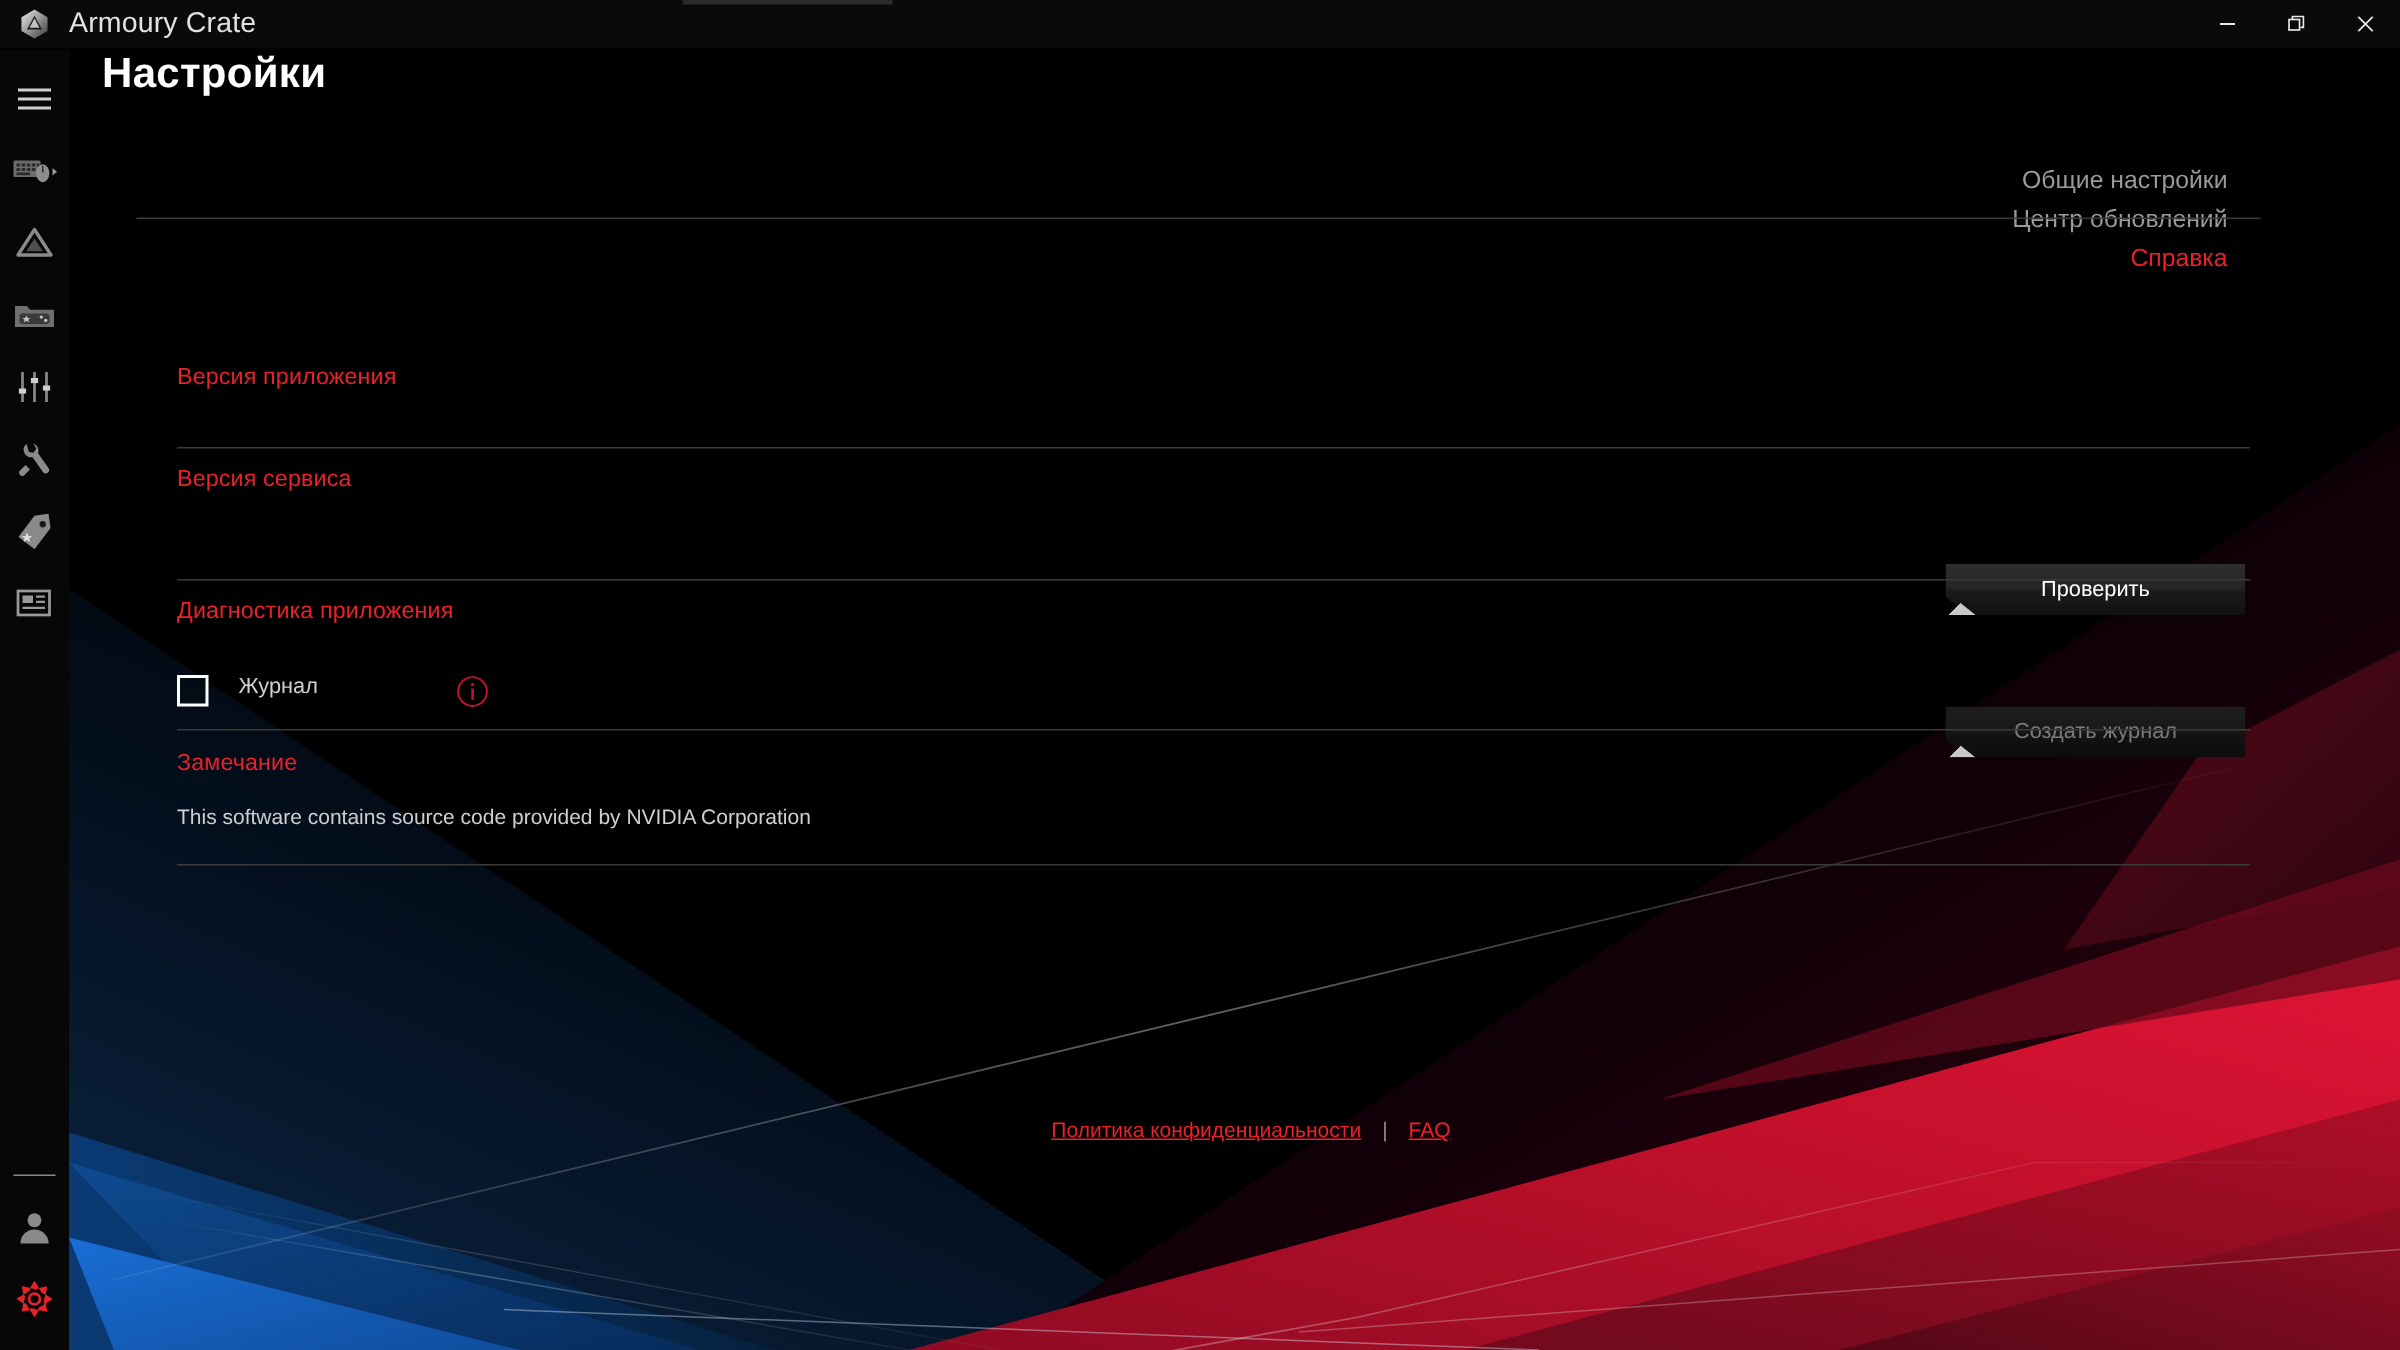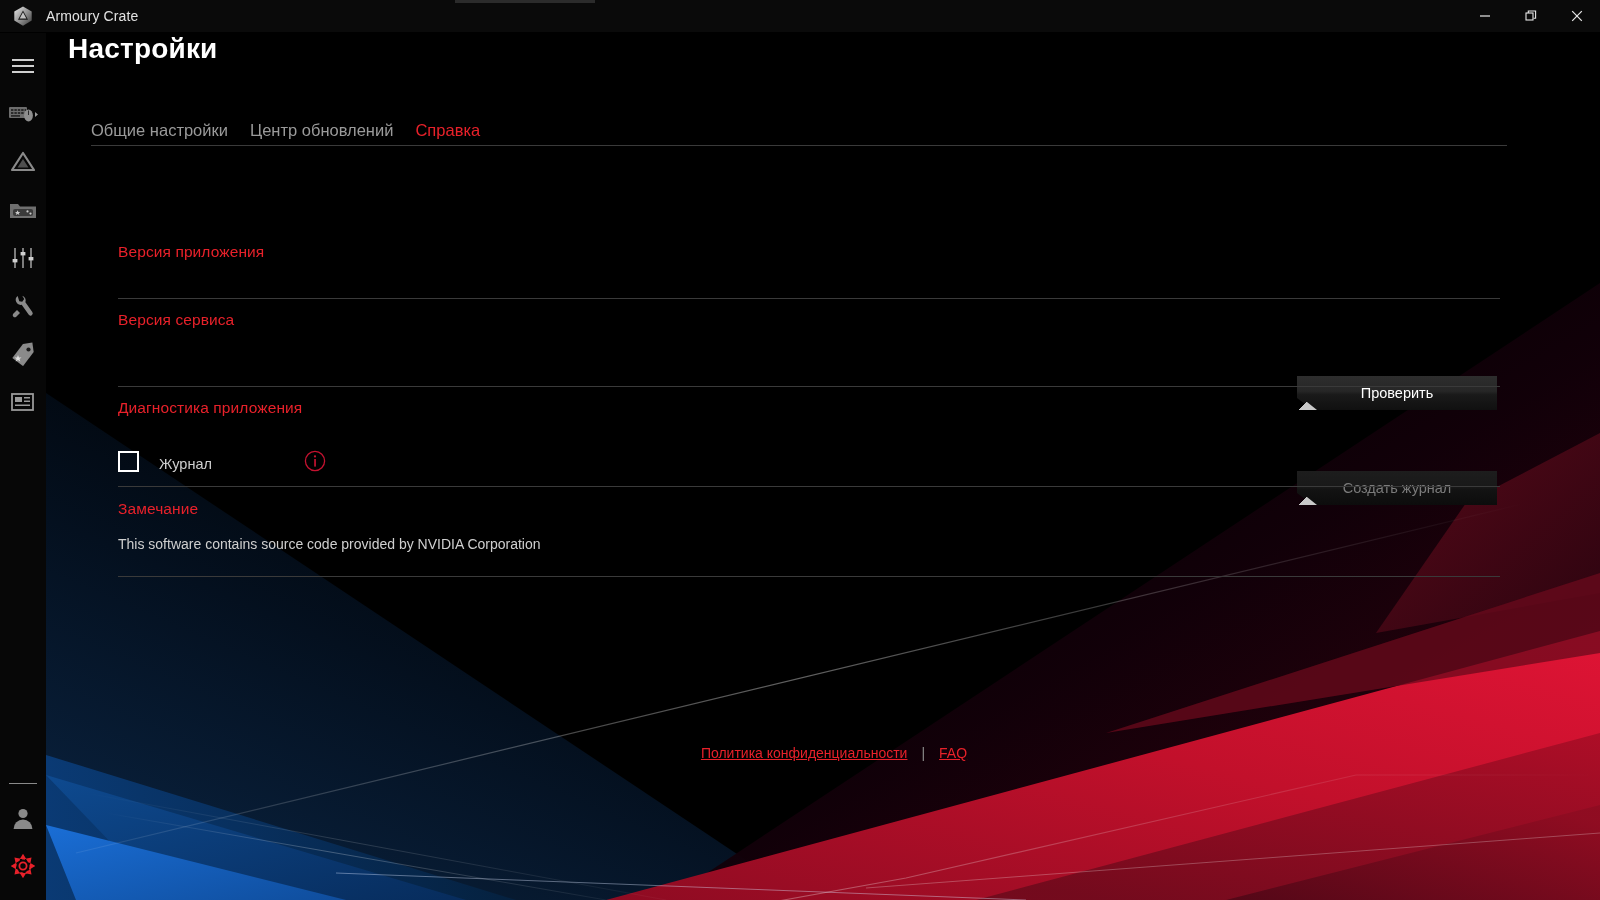--- a/index.html
+++ b/index.html
@@ -11,21 +11,21 @@
     position:relative;
   }
 
   
   #titlebar{
     position:absolute; top:0; left:0; width:1600px; height:33px;
     background:#0a0a0a; display:flex; align-items:center; z-index:40;
     border-bottom:1px solid #000;
   }
   #app-logo{ width:46px; height:33px; display:flex; align-items:center; justify-content:center; }
-  #app-title{ font-size:14px; color:#e2e2e2; letter-spacing:.1px; }
+  #app-title{ font-size:19px; color:#e2e2e2; letter-spacing:.1px; }
   #win-controls{ margin-left:auto; display:flex; height:33px; }
   .wbtn{
     width:46px; height:33px; display:flex; align-items:center; justify-content:center;
     color:#e8e8e8;
   }
   #tab-accent-top{
     position:absolute; left:455px; top:0; width:140px; height:3px;
     background:#2b2b2b;
   }
 
@@ -56,21 +56,21 @@
     z-index:10;
   }
   #page-title{
     position:absolute; left:22px; top:0;
     font-size:28px; font-weight:bold; color:#ffffff; letter-spacing:.2px;
   }
 
   
   #tabs{
     position:absolute; left:45px; top:78px; width:1416px; height:36px;
-    display:flex; align-items:flex-end;
+    display:flex; align-items:flex-end;flex-direction:column;
   }
   .tab{
     font-size:16.5px; color:#9a9a9a; padding:0 0 7px 0; margin-right:22px;
     white-space:nowrap;
   }
   .tab.active{ color:#e8212a; }
   #tab-rule{
     position:absolute; left:45px; top:112px; width:1416px; height:1px;
     background:#3a3a3a;
   }
@@ -106,21 +106,21 @@
   }
   .btn-wrap{ position:absolute;margin-top:48px; }
   .btn-corner{
     position:absolute; left:0; bottom:0; width:20px; height:16px;
     background:linear-gradient(135deg,transparent 50%,#c9c9c9 50%);
     -webkit-clip-path:polygon(0 100%,20px 100%,0 0);
     clip-path:polygon(0 100%,20px 100%,0 0);
   }
 
   
-  #chk-row{ position:absolute; left:72px; top:417px; display:flex; align-items:flex-end; }
+  #chk-row{ position:absolute; left:72px; top:417px; display:flex; align-items:flex-start; }
   #chk-box{
     width:21px; height:21px; border:2px solid #ffffff; background:transparent;
   }
   #chk-label{ font-size:14.5px; color:#cfcfcf; margin-left:20px; }
   #info-icon{ margin-left:92px; display:flex; align-items:center; }
 
   
   #footer{
     position:absolute; left:0; top:712px; width:1576px;
     display:flex; align-items:center; justify-content:center;

